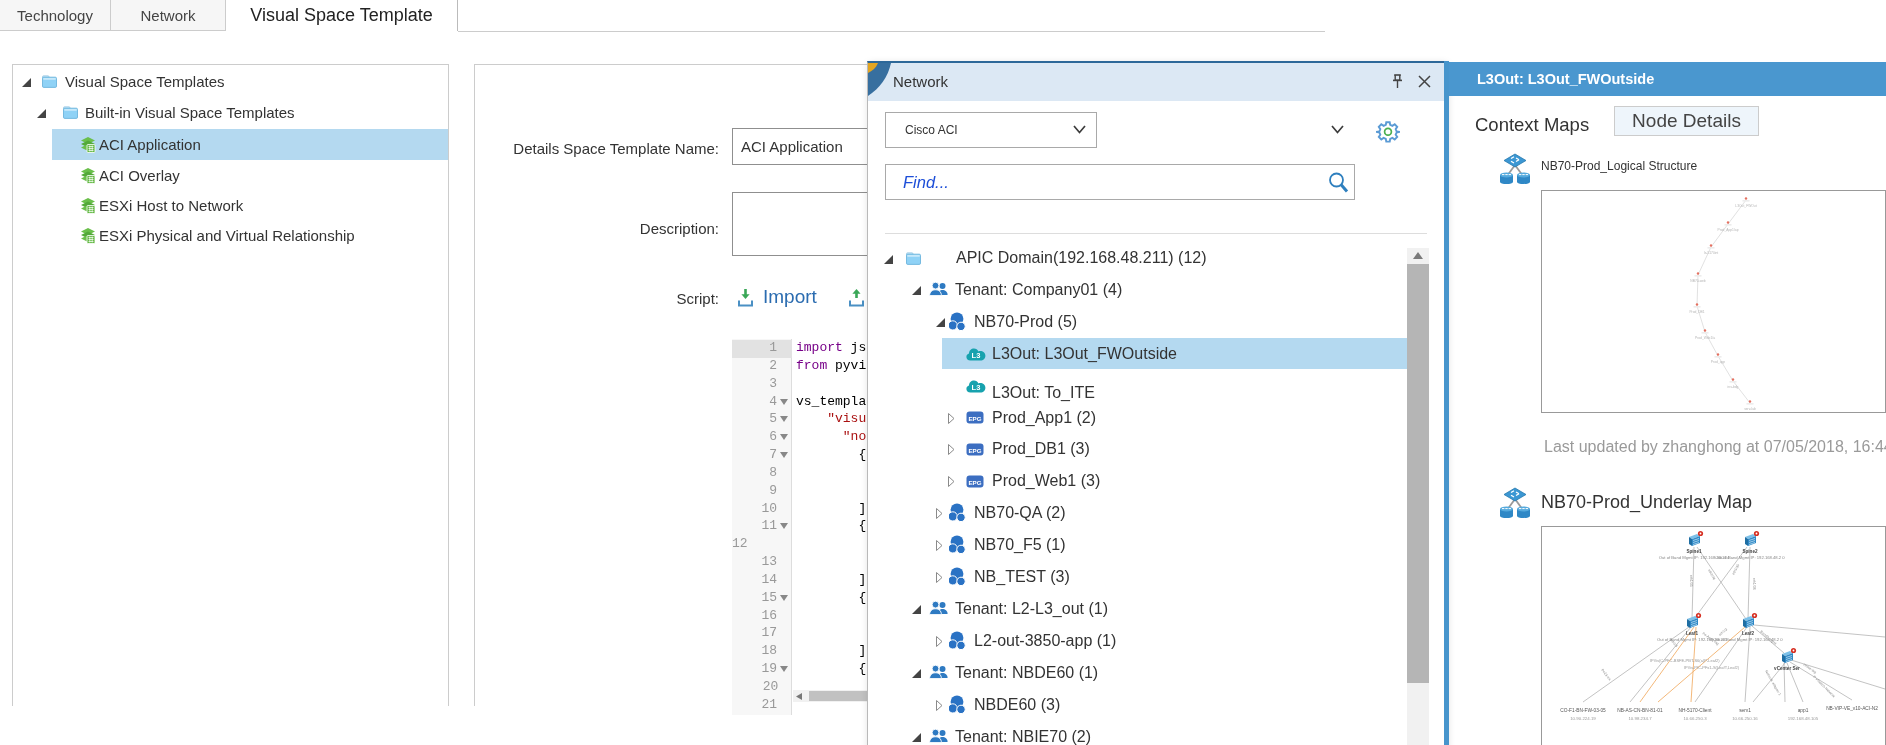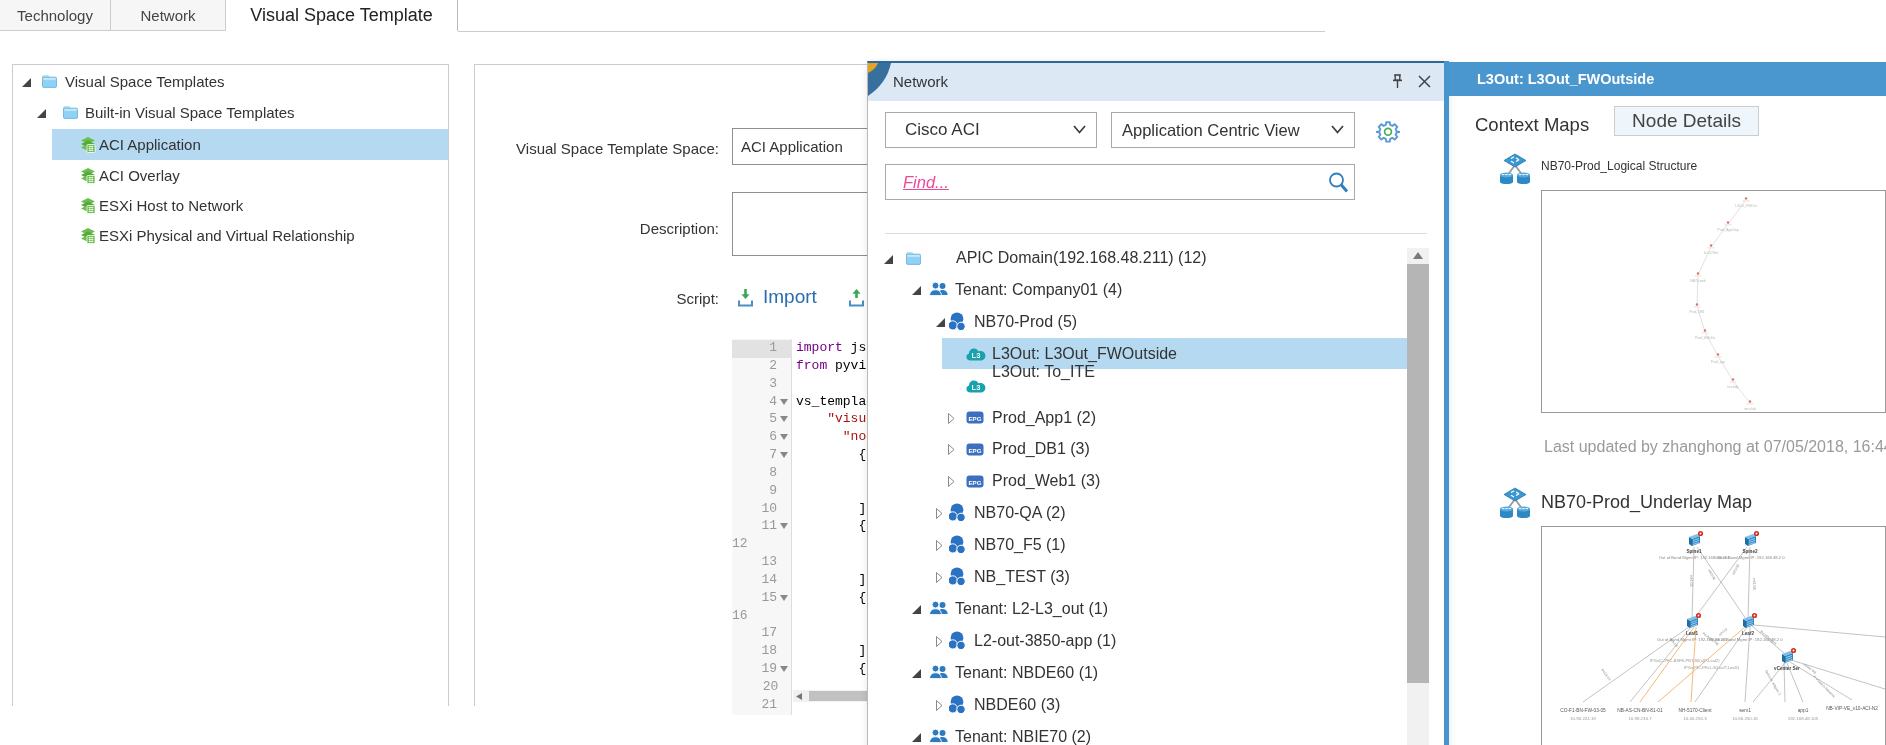--- a/index.html
+++ b/index.html
@@ -66,21 +66,21 @@
     </svg><span style="width:3px"></span>ESXi Host to Network</div>
 <div class="trow" style="left:80px;top:220px;"><svg width="16" height="16" viewBox="0 0 16 16">
       <polygon points="8,0 15,3.5 8,7 1,3.5" fill="#6abf4b"></polygon>
       <polygon points="8,3.5 15,7 8,10.5 1,7" fill="#53a93a"></polygon>
       <polygon points="8,7 15,10.5 8,14 1,10.5" fill="#6abf4b"></polygon>
       <rect x="7" y="7.5" width="8" height="8" rx="1" fill="#62b842" stroke="#fff" stroke-width="0.8"></rect>
       <path d="M8.5,9.5 h5 M8.5,11.5 h5 M8.5,13.5 h5 M9.8,8.5 v6 M12.2,8.5 v6" stroke="#fff" stroke-width="0.7"></path>
     </svg><span style="width:3px"></span>ESXi Physical and Virtual Relationship</div>
 
 <div class="panel" style="left:474px;top:64px;width:851px;height:642px;border-bottom:none;"></div>
-<div class="lbl" style="left:474px;top:140px;width:245px;">Visual Space Template Space:</div>
+<div class="lbl" style="left:474px;top:140px;width:245px;">Details Space Template Name:</div>
 <div class="inp" style="left:732px;top:128px;width:560px;height:37px;font-size:15px;line-height:35px;padding-left:8px;">ACI Application</div>
 <div class="lbl" style="left:474px;top:220px;width:245px;">Description:</div>
 <div class="inp" style="left:732px;top:192px;width:560px;height:64px;"></div>
 <div class="lbl" style="left:474px;top:290px;width:245px;">Script:</div>
 
 <svg class="abs" style="left:738px;top:288px;" width="15" height="19" viewBox="0 0 15 19">
   <path d="M7.5,1 L7.5,9" stroke="#3aa757" stroke-width="2.6" fill="none"></path>
   <path d="M3.4,6.2 L7.5,11 L11.6,6.2" fill="#3aa757" stroke="none"></path>
   <path d="M1,12.5 L1,17.5 L14,17.5 L14,12.5" stroke="#4a90c4" stroke-width="2" fill="none"></path>
 </svg>
@@ -131,21 +131,21 @@
     <div class="abs" style="left:64px;top:179.4px;white-space:pre;"><span style="color:#000">        {</span></div>
     <div class="abs" style="left:0;top:197.2px;width:45px;text-align:left;color:#999;">12</div>
     <div class="abs" style="left:0;top:215.1px;width:45px;text-align:right;color:#999;">13</div>
     <div class="abs" style="left:0;top:232.9px;width:45px;text-align:right;color:#999;">14</div>
     <div class="abs" style="left:64px;top:232.9px;white-space:pre;"><span style="color:#000">        ]</span></div>
     <div class="abs" style="left:0;top:250.8px;width:45px;text-align:right;color:#999;">15</div>
     <svg class="abs" style="left:48px;top:255.8px" width="8" height="6">
       <polygon points="0,0 8,0 4,6" fill="#888"></polygon>
     </svg>
     <div class="abs" style="left:64px;top:250.8px;white-space:pre;"><span style="color:#000">        {</span></div>
-    <div class="abs" style="left:0;top:268.6px;width:45px;text-align:left;color:#999;">16</div>
+    <div class="abs" style="left:0;top:268.6px;width:45px;text-align:right;color:#999;">16</div>
     <div class="abs" style="left:0;top:286.4px;width:45px;text-align:right;color:#999;">17</div>
     <div class="abs" style="left:0;top:304.3px;width:45px;text-align:right;color:#999;">18</div>
     <div class="abs" style="left:64px;top:304.3px;white-space:pre;"><span style="color:#000">        ]</span></div>
     <div class="abs" style="left:0;top:322.1px;width:45px;text-align:right;color:#999;">19</div>
     <svg class="abs" style="left:48px;top:327.1px" width="8" height="6">
       <polygon points="0,0 8,0 4,6" fill="#888"></polygon>
     </svg>
     <div class="abs" style="left:64px;top:322.1px;white-space:pre;"><span style="color:#000">        {</span></div>
     <div class="abs" style="left:16px;top:340.0px;width:45px;text-align:center;color:#999;">20</div>
     <div class="abs" style="left:0;top:357.8px;width:45px;text-align:right;color:#999;">21</div>
@@ -169,36 +169,35 @@
   <svg class="abs" style="left:524px;top:11px;" width="11" height="15" viewBox="0 0 11 15">
     <path d="M2.2,1 L8.8,1" stroke="#444" stroke-width="1.6"></path>
     <path d="M3.2,1 L3.2,6.2 L7.8,6.2 L7.8,1" stroke="#444" stroke-width="1.4" fill="none"></path>
     <path d="M1,6.4 L10,6.4" stroke="#444" stroke-width="1.6"></path>
     <path d="M5.5,6.4 L5.5,14" stroke="#444" stroke-width="1.4"></path>
   </svg>
   <svg class="abs" style="left:550px;top:12px;" width="13" height="13" viewBox="0 0 13 13">
     <path d="M1,1 L12,12 M12,1 L1,12" stroke="#444" stroke-width="1.5"></path>
   </svg>
 
-  <div class="inp" style="left:17px;top:49px;width:212px;height:36px;border-color:#a9a9a9;font-size:17px;line-height:34px;padding-left:19px;">Cisco ACI</div>
+  <div class="inp" style="left:17px;top:49px;width:212px;height:36px;border-color:#a9a9a9;font-size:12px;line-height:34px;padding-left:19px;">Cisco ACI</div>
   <svg class="abs" style="left:205px;top:62px;" width="13" height="9" viewBox="0 0 13 9">
       <path d="M1,1 L6.5,7.5 L12,1" stroke="#3c3c3c" stroke-width="1.7" fill="none"></path>
     </svg>
 
-  <div class="inp" style="left:243px;top:49px;width:244px;height:36px;border-color:#a9a9a9;font-size:16.5px;line-height:34px;padding-left:10px;">Application Centric View</div>
   <svg class="abs" style="left:463px;top:62px;" width="13" height="9" viewBox="0 0 13 9">
       <path d="M1,1 L6.5,7.5 L12,1" stroke="#3c3c3c" stroke-width="1.7" fill="none"></path>
     </svg>
 
   <svg class="abs" style="left:508px;top:57px;" width="24" height="24" viewBox="0 0 24 24">
     <path fill="none" stroke="#5b9bd5" stroke-width="2" d="M10.2,2 L13.8,2 L14.3,4.8 L16.6,5.8 L19,4.2 L21.6,6.8 L20,9.2 L21,11.5 L23.8,12 L23.8,12.2 L21,12.7 L20,15 L21.6,17.4 L19,20 L16.6,18.4 L14.3,19.4 L13.8,22.2 L10.2,22.2 L9.7,19.4 L7.4,18.4 L5,20 L2.4,17.4 L4,15 L3,12.7 L0.2,12.2 L0.2,12 L3,11.5 L4,9.2 L2.4,6.8 L5,4.2 L7.4,5.8 L9.7,4.8 Z" transform="scale(0.96) translate(0.5,0.3)"></path>
     <circle cx="12" cy="11.8" r="3.4" stroke="#4caf50" stroke-width="1.7" fill="#fff"></circle>
   </svg>
 
-  <div class="inp" style="left:17px;top:101px;width:470px;height:36px;border-color:#a9a9a9;font-size:16.5px;line-height:34px;padding-left:17px;font-style:italic;color:#ec4899;text-decoration:underline;">Find...</div>
+  <div class="inp" style="left:17px;top:101px;width:470px;height:36px;border-color:#a9a9a9;font-size:16.5px;line-height:34px;padding-left:17px;font-style:italic;color:#1d4ed8;">Find...</div>
   <svg class="abs" style="left:460px;top:109px;" width="21" height="22" viewBox="0 0 21 22">
     <circle cx="8.5" cy="8" r="6.5" stroke="#2e7fbe" stroke-width="1.8" fill="none"></circle>
     <path d="M13.2,12.8 L19,19.5" stroke="#2e7fbe" stroke-width="3" fill="none"></path>
   </svg>
   <div class="abs" style="left:17px;top:170px;width:542px;height:1px;background:#ddd;"></div>
 
   <div class="abs" style="left:539px;top:185px;width:22px;height:505px;background:#f1f1f1;"></div>
   <svg class="abs" style="left:545px;top:189px;" width="10" height="7" viewBox="0 0 10 7">
       <polygon points="5,0 10,7 0,7" fill="#7a7a7a"></polygon>
     </svg>
@@ -259,21 +258,21 @@
     <div class="ntrow" style="left:992px;top:338.2px;">L3Out: L3Out_FWOutside</div>
     <div class="ntrow" style="left:948px;top:370.1px;">
       <span style="width:9px"></span>
     </div>
     <div class="ntrow" style="left:966px;top:370.1px;">
       <svg width="20" height="14" viewBox="0 0 20 14">
         <path d="M4.5,13.5 C1.8,13.5 0.4,11.8 0.4,9.9 C0.4,8.2 1.5,7 3,6.6 C3,3.6 5.3,1.6 8,1.6 C10,1.6 11.7,2.7 12.5,4.4 C13,4.2 13.6,4 14.3,4 C16.9,4 19.4,5.8 19.4,8.7 C19.4,11.5 17.2,13.5 14.6,13.5 Z" fill="#17a2ae"></path>
         <text x="10" y="11" font-size="7.5" font-weight="bold" fill="#fff" text-anchor="middle" font-family="Liberation Sans">L3</text>
       </svg>
     </div>
-    <div class="ntrow" style="left:992px;top:356px;">L3Out: To_ITE</div>
+    <div class="ntrow" style="left:992px;top:377px;">L3Out: To_ITE</div>
     <div class="ntrow" style="left:948px;top:402.0px;">
       <svg width="7" height="11" style="margin-top:1px">
         <polygon points="0.5,0.5 6,5.5 0.5,10.5" fill="none" stroke="#8a8a8a" stroke-width="1"></polygon>
       </svg>
     </div>
     <div class="ntrow" style="left:966px;top:402.0px;">
       <svg width="18" height="13" viewBox="0 0 18 13">
         <rect x="0.5" y="0.5" width="17" height="12" rx="3" fill="#3c6ec1"></rect>
         <text x="9" y="9.5" font-size="6.2" font-weight="bold" fill="#fff" text-anchor="middle" font-family="Liberation Sans">EPG</text>
       </svg>

